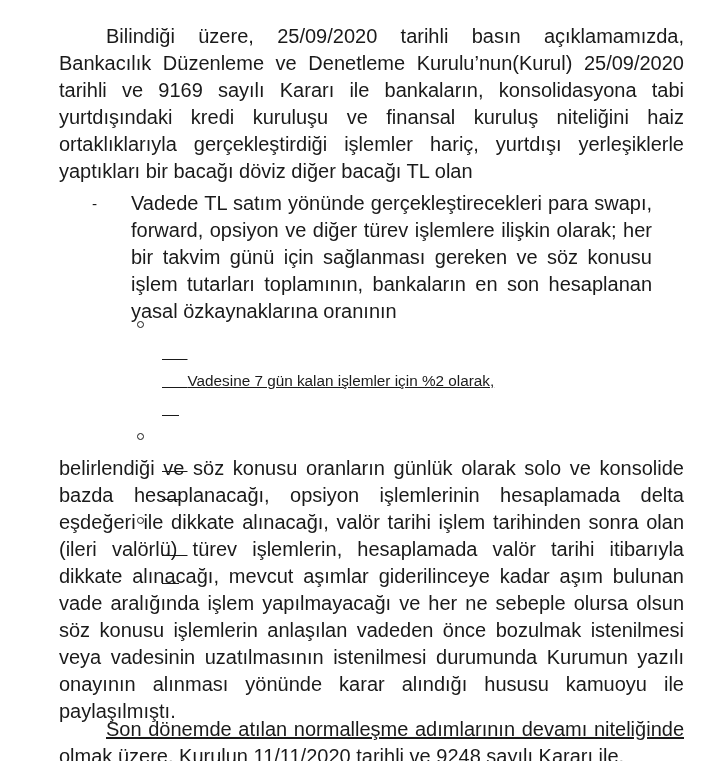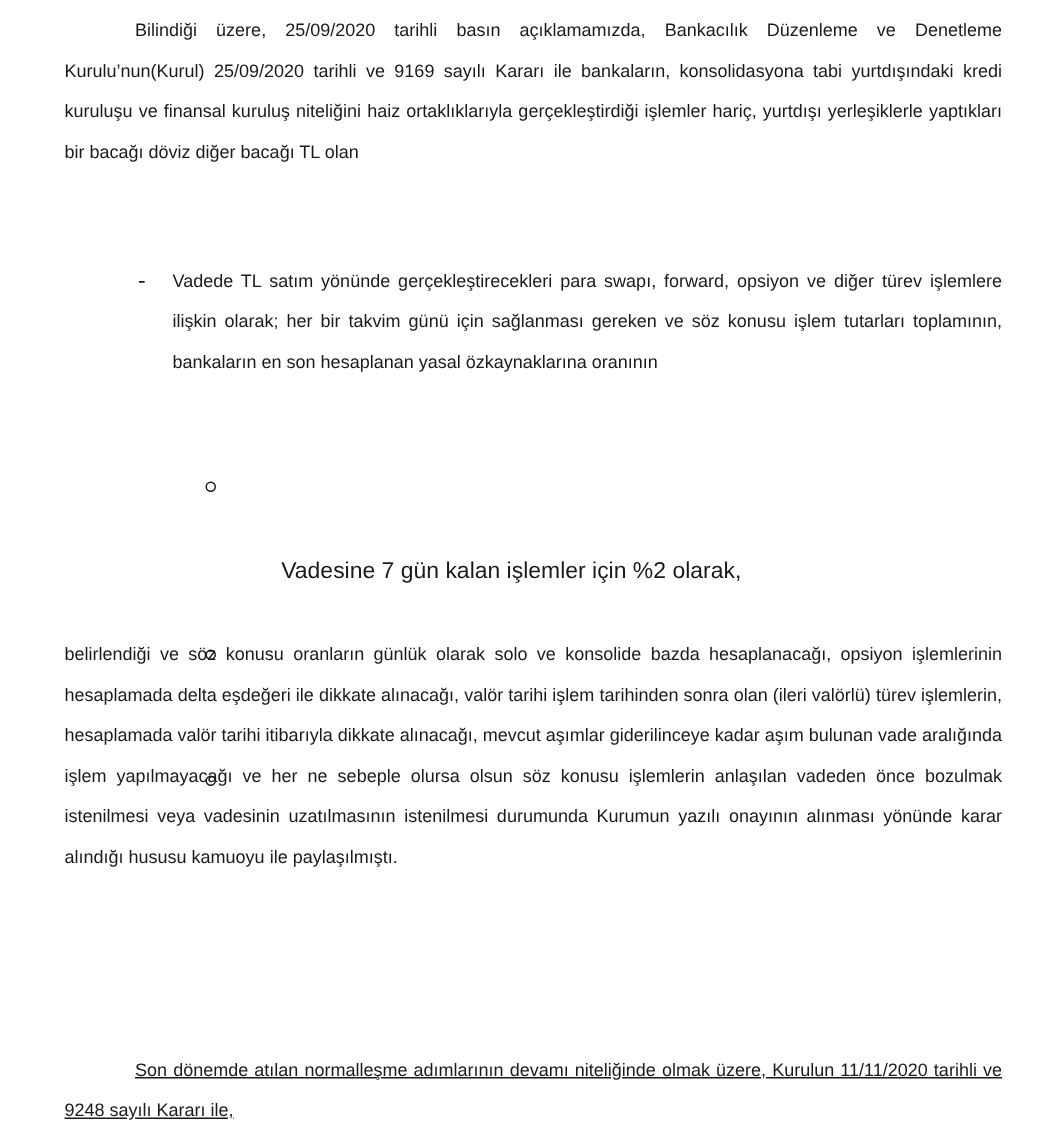--- a/index.html
+++ b/index.html
@@ -15,24 +15,24 @@
     font-family: "Liberation Sans", sans-serif;
     color: #1a1a1a;
   }
   .page {
     position: absolute;
     left: 43px;
     top: 0;
     width: 625px;
   }
   .para {
-    font-size: 12px;
+    font-size: 20px;
     line-height: 27px;
     text-align: justify;
-    margin: 0;
+    margin: 16px;
   }
   .para.indent {
     text-indent: 47px;
   }
   #p1 { position: absolute; top: 7px; width: 625px; }
   .dash-block {
     position: absolute;
     top: 174px;
     left: 0;
     width: 625px;
@@ -49,39 +49,40 @@
     line-height: 27px;
   }
   .bullets {
     position: absolute;
     top: 311px;
     left: 0;
     width: 625px;
     list-style: none;
     margin: 0;
     padding: 0;
+    text-decoration: underline;
   }
   .bullet-item {
     position: relative;
     padding-left: 119px;
     font-size: 15.3px;
     line-height: 28px;
     white-space: pre;
   }
   .bullet-marker {
     position: absolute;
     left: 94px;
     top: 10px;
     width: 7px;
     height: 7px;
     border: 1.3px solid #1a1a1a;
     border-radius: 50%;
     box-sizing: border-box;
   }
-  #p3 { position: absolute; top: 423px; width: 625px; }
+  #p3 { position: absolute; top: 439px; width: 625px; }
   #p4 { position: absolute; top: 700px; width: 625px; text-decoration: underline; }
 </style>
 </head>
 <body>
 
 <div class="page">
 
   <p id="p1" class="para indent">Bilindiği üzere, 25/09/2020 tarihli basın açıklamamızda, Bankacılık Düzenleme ve Denetleme Kurulu’nun(Kurul) 25/09/2020 tarihli ve 9169 sayılı Kararı ile bankaların, konsolidasyona tabi yurtdışındaki kredi kuruluşu ve finansal kuruluş niteliğini haiz ortaklıklarıyla gerçekleştirdiği işlemler hariç, yurtdışı yerleşiklerle yaptıkları bir bacağı döviz diğer bacağı TL olan</p>
 
   <div class="dash-block">

